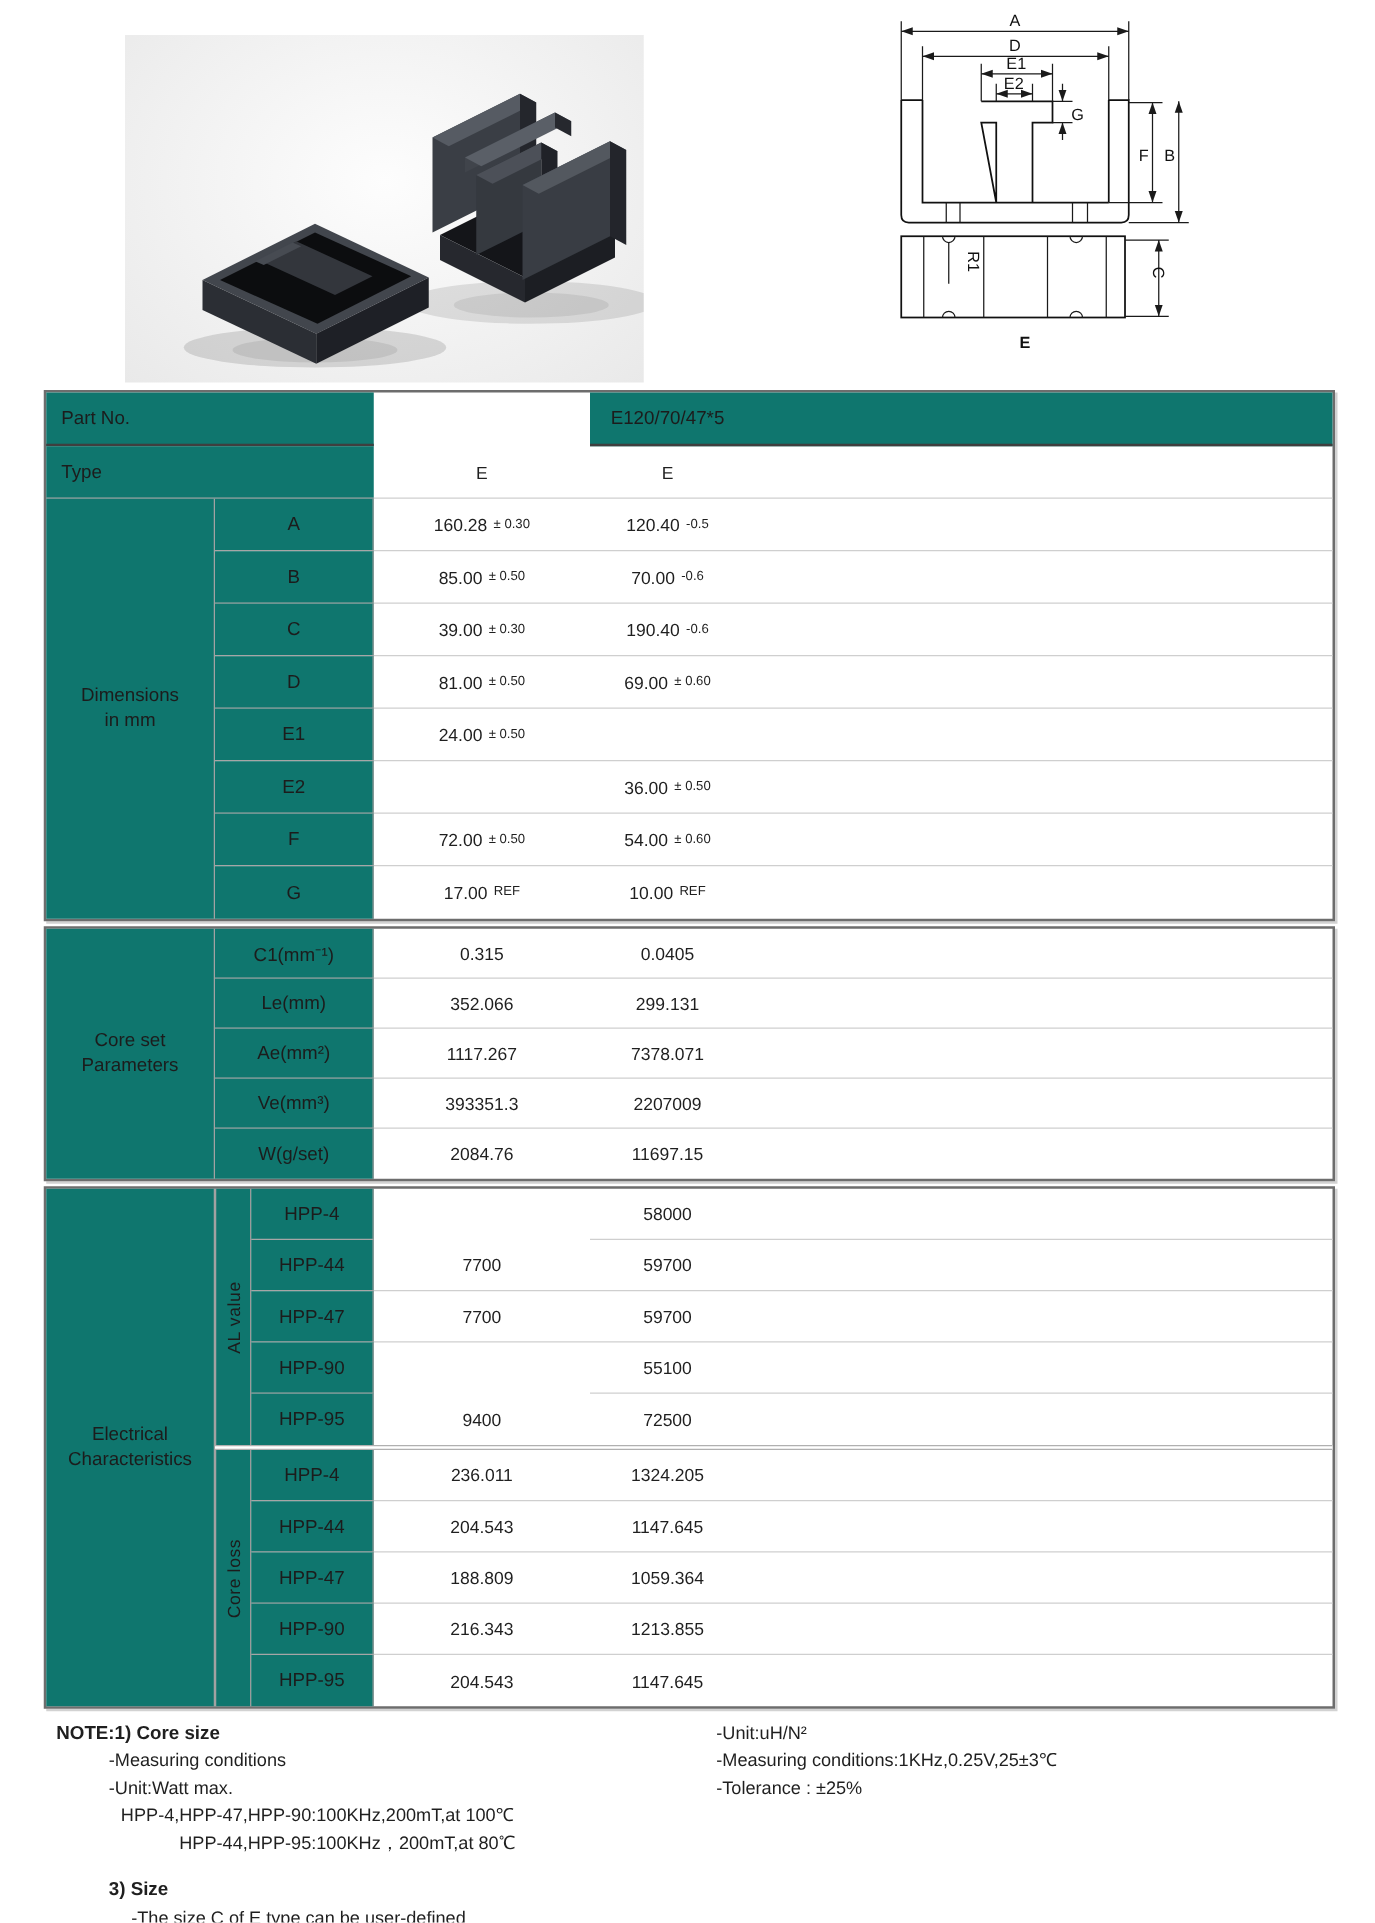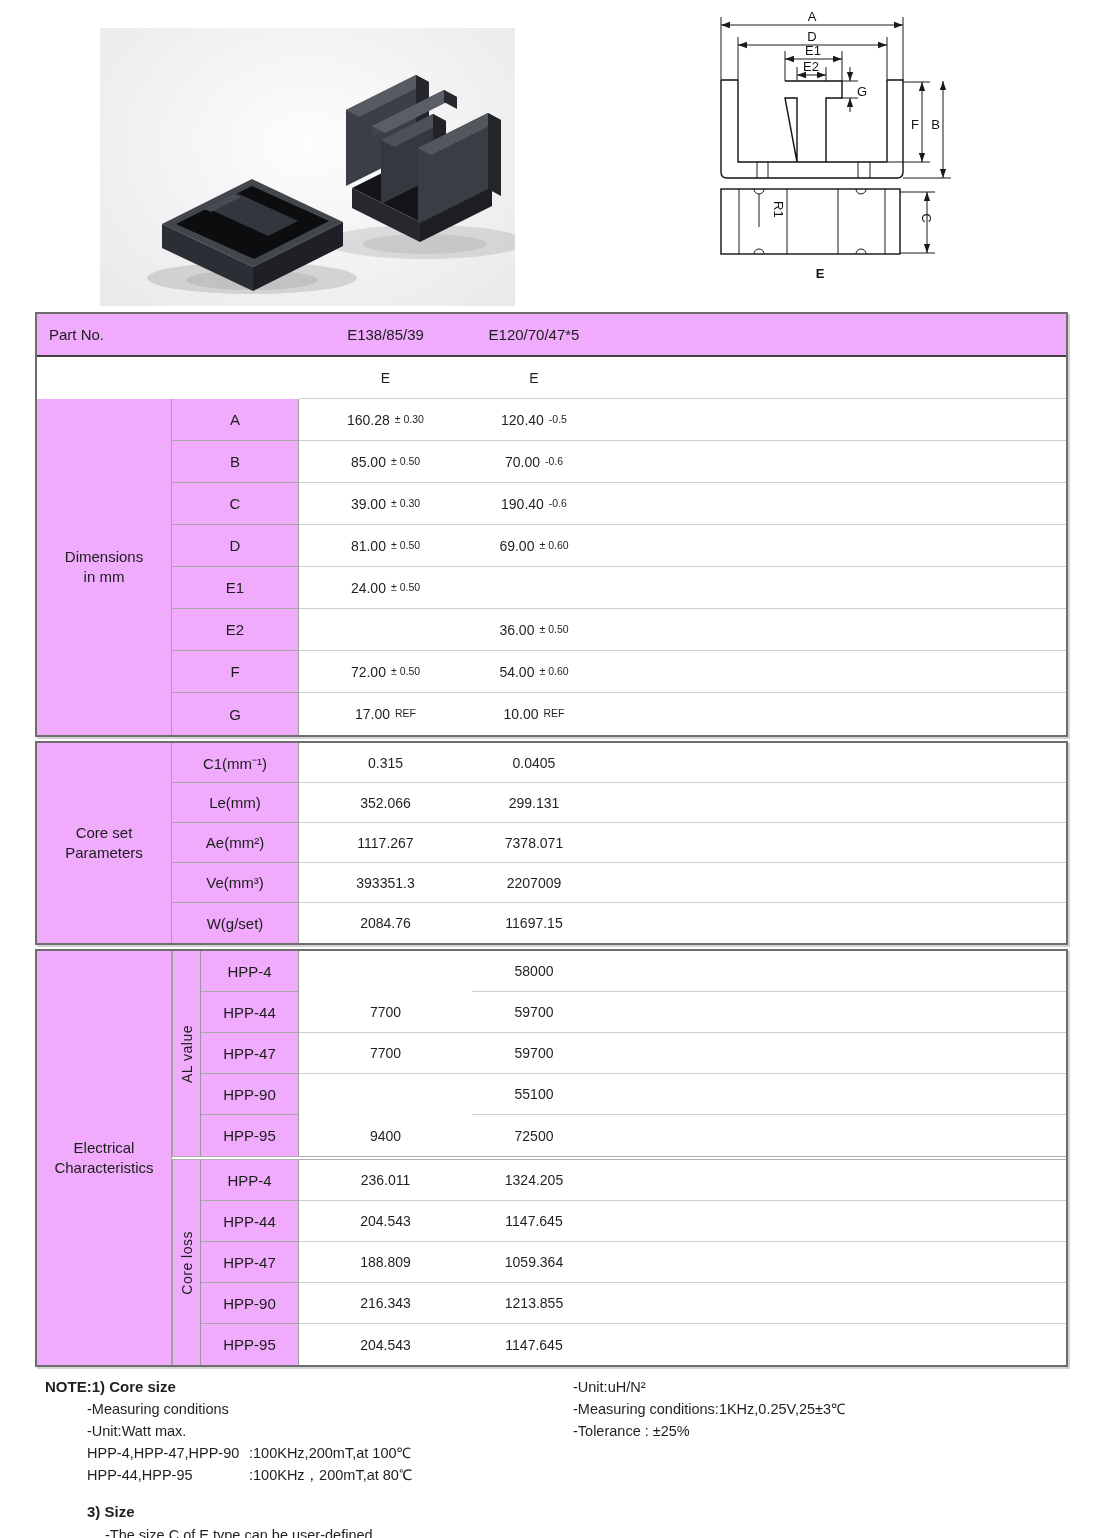--- a/index.html
+++ b/index.html
@@ -23,39 +23,39 @@
   
   .block {
     position:absolute; left:35px; width:1029px; display:grid; background:#fff;
     border:2px solid #6d6d6d; box-shadow:2px 2px 0 #d2d2d2;
   }
   #block1 { top:312px; grid-template-columns:135px 127px 173px 124px 1fr; grid-template-rows:43px 42px repeat(8,42px); }
   #block2 { top:741px; grid-template-columns:135px 127px 173px 124px 1fr; grid-template-rows:repeat(5,40px); }
   #block3 { top:949px; grid-template-columns:135px 29px 98px 173px 124px 1fr; grid-template-rows:repeat(5,41px) 4px repeat(5,41px); }
   .cell { display:flex; align-items:center; justify-content:center; font-size:15px; overflow:hidden; }
   .vcell { font-size:14px; }
-  .gray { background:#f0abfc; color:#1c1c1c; }
+  .gray { background:#0f766e; color:#1c1c1c; }
   .left { justify-content:flex-start; padding-left:12px; }
   .cat  { border-right:1px solid #a2a2a2; flex-direction:column; text-align:center; line-height:1.35; }
   .sub  { border-right:1px solid #9a9a9a; }
   .g-div { border-bottom:1px solid #a6a6a6; }
   .w-div { border-bottom:1px solid #cfcfcf; }
   .dark-div { border-bottom:2px solid #3f3f3f; }
   .tol { font-size:10.5px; margin-left:5px; position:relative; top:-1px; white-space:nowrap; }
   .rot { border-left:1px solid #a2a2a2; border-right:1px solid #9a9a9a; }
   .rot span { writing-mode:vertical-rl; transform:rotate(180deg); font-size:14px; letter-spacing:0.5px; }
   .subdiv { background:#ffffff; border-top:1px solid #b0b0b0; border-bottom:1px solid #b0b0b0; }
   
   #notes { position:absolute; left:45px; top:1376px; width:1010px; font-size:14.5px; }
   .notes-left  { position:absolute; left:0; top:0; width:500px; }
   .notes-right { position:absolute; left:500px; top:0; width:500px; }
   .n-title { font-weight:bold; font-size:15px; line-height:22px; }
   .n-ind { margin-left:42px; line-height:22px; }
   .notes-right .n-ind { margin-left:28px; }
-  .cond-label { display:inline-block; width:162px; }
+  .cond-label { display:inline-block; width:162px;text-align:right; }
   .n3-title { margin-top:14px; margin-left:42px; font-weight:bold; font-size:15px; line-height:24px; }
   .n3-line { margin-left:60px; line-height:22px; }
 </style>
 </head>
 <body>
 
 <div id="product-image">
   <svg width="415" height="278" viewBox="0 0 415 278">
 
     <g>
@@ -148,24 +148,24 @@
       <path class="thin" d="M210,187 H245 M210,248 H245"></path>
       <line class="dim" x1="237" y1="187" x2="237" y2="248" marker-start="url(#ar)" marker-end="url(#ar)"></line>
       <text transform="translate(232,213) rotate(90)" text-anchor="middle">C</text>
       <text x="130" y="273" text-anchor="middle" font-weight="bold" font-size="14">E</text>
     </g>
   </svg>
 </div>
 
 <div class="block" id="block1">
   <div class="cell gray left dark-div" style="grid-area:1/1/2/3">Part No.</div>
-  <div class="cell gray dark-div" style="grid-area:1/3/2/4">E138/85/39</div>
   <div class="cell gray dark-div" style="grid-area:1/4/2/5">E120/70/47*5</div>
   <div class="cell gray dark-div" style="grid-area:1/5/2/6"></div>
 
+  <div class="cell gray left g-div" style="grid-area:2/1/3/3">Type</div>
   <div class="cell vcell w-div" style="grid-area:2/3/3/4">E</div>
   <div class="cell vcell w-div" style="grid-area:2/4/3/5">E</div>
   <div class="cell w-div" style="grid-area:2/5/3/6"></div>
 
   <div class="cell gray cat" style="grid-area:3/1/11/2">
     <span>Dimensions</span>
     <span>in mm</span>
   </div>
 
   <div class="cell gray sub g-div" style="grid-area:3/2/4/3">A</div>

